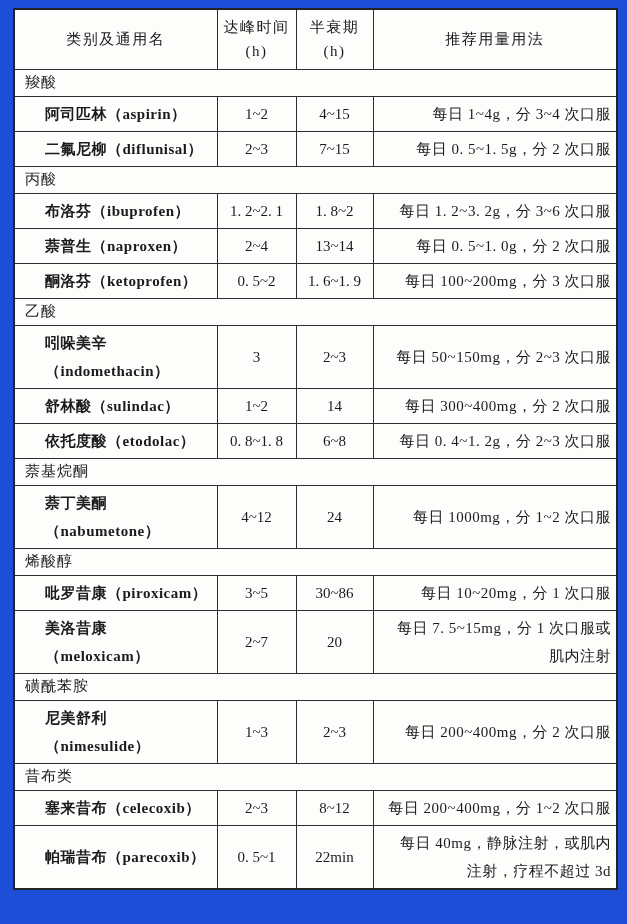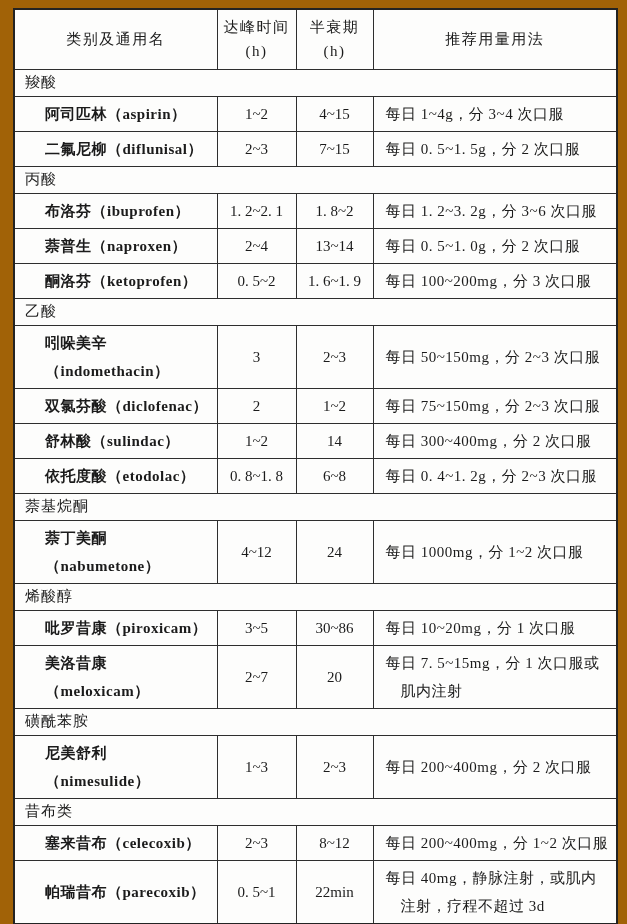--- a/index.html
+++ b/index.html
@@ -6,21 +6,21 @@
   html, body {
     margin: 0;
     padding: 0;
     background: #ffffff;
     font-family: "Liberation Serif", "DejaVu Serif", serif;
     color: #1b1b1b;
   }
   .page {
     width: 627px;
     height: 924px;
-    background: #a16207;
+    background: #1d4ed8;
     padding: 8px 11px 8px 13px;
   }
   table.drug-table {
     border-collapse: collapse;
     width: 603px;
     table-layout: fixed;
     border: 2px solid #232323;
     background: #fdfdfc;
   }
   th, td {
@@ -38,20 +38,21 @@
     letter-spacing: 1px;
   }
   tr.drug td { padding: 3px 6px; line-height: 28px; }
   tr.drug td.c-name { padding-left: 30px; letter-spacing: 0.5px; font-weight: bold; }
   tr.drug td.c-peak, tr.drug td.c-half { text-align: center; }
   tr.drug td.c-dosage {
     padding-left: 27px;
     padding-right: 5px;
     text-indent: -15px;
     letter-spacing: 0.5px;
+    text-align: right;
   }
 </style>
 </head>
 <body>
 
 <div class="page">
   <table class="drug-table">
     <colgroup>
       <col style="width:203px">
       <col style="width:79px">
@@ -116,26 +117,20 @@
         <tr class="category">
           <td colspan="4">乙酸</td>
         </tr>
         <tr class="drug">
           <td class="c-name">吲哚美辛（indomethacin）</td>
           <td class="c-peak">3</td>
           <td class="c-half">2~3</td>
           <td class="c-dosage">每日 50~150mg，分 2~3 次口服</td>
         </tr>
         <tr class="drug">
-          <td class="c-name">双氯芬酸（diclofenac）</td>
-          <td class="c-peak">2</td>
-          <td class="c-half">1~2</td>
-          <td class="c-dosage">每日 75~150mg，分 2~3 次口服</td>
-        </tr>
-        <tr class="drug">
           <td class="c-name">舒林酸（sulindac）</td>
           <td class="c-peak">1~2</td>
           <td class="c-half">14</td>
           <td class="c-dosage">每日 300~400mg，分 2 次口服</td>
         </tr>
         <tr class="drug">
           <td class="c-name">依托度酸（etodolac）</td>
           <td class="c-peak">0. 8~1. 8</td>
           <td class="c-half">6~8</td>
           <td class="c-dosage">每日 0. 4~1. 2g，分 2~3 次口服</td>

